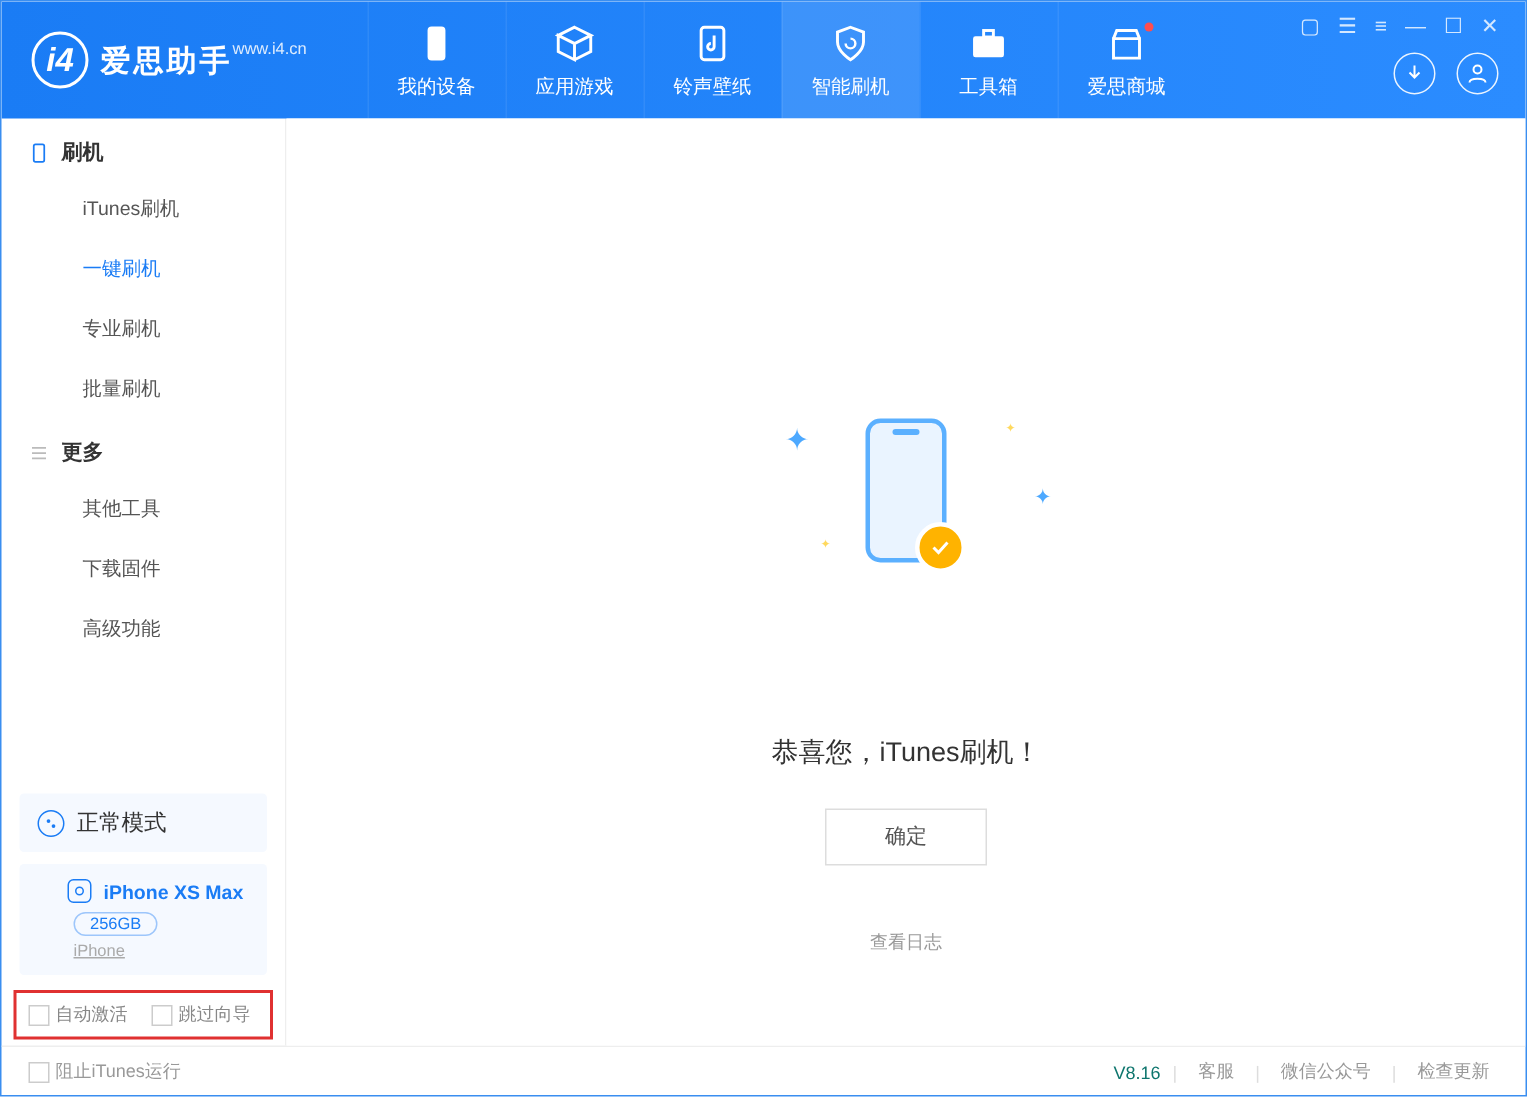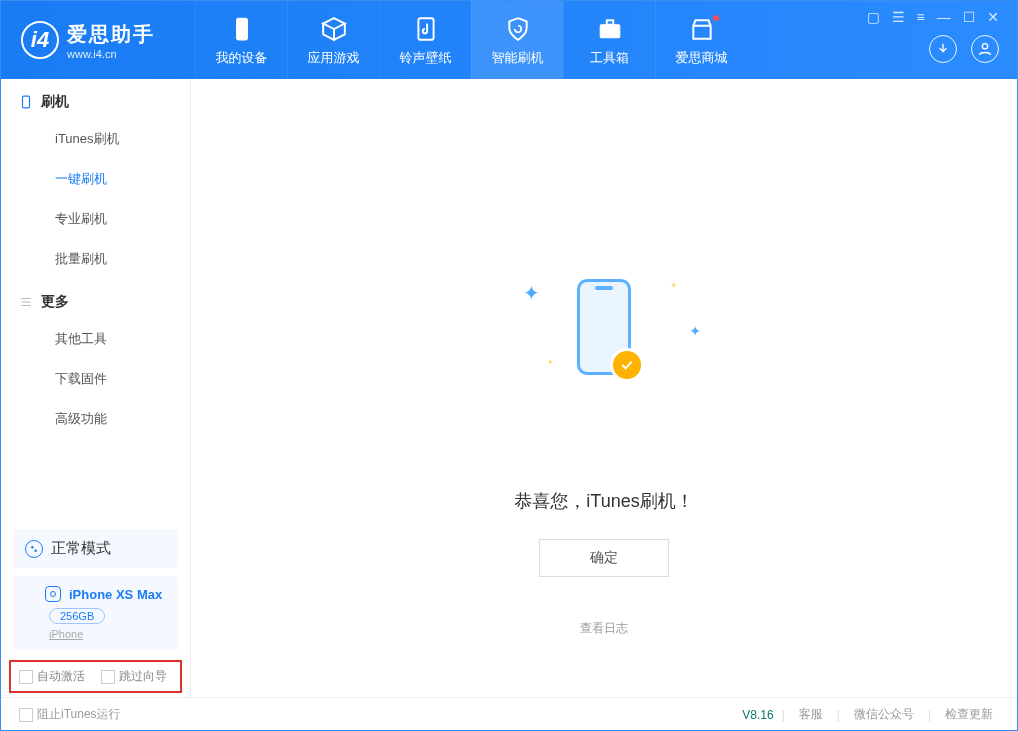--- a/index.html
+++ b/index.html
@@ -1,21 +1,21 @@
 <!DOCTYPE html>
 <html><head>
 <meta charset="utf-8">
 <style>
 * { margin: 0; padding: 0; box-sizing: border-box; font-family: "Microsoft YaHei", Arial, sans-serif; }
 body { background: #fff; width: 1018px; height: 731px; overflow: hidden; border: 1px solid #3a8ef0; }
 
 .header { height: 78px; background: linear-gradient(90deg, #1a7cf5 0%, #2b8cff 100%); display: flex; align-items: center; padding-left: 20px; position: relative; }
 .logo { display: flex; align-items: center; color: #fff; margin-right: 40px; }
 .logo-icon { width: 38px; height: 38px; border: 2px solid #fff; border-radius: 50%; display: flex; align-items: center; justify-content: center; font-size: 22px; font-weight: bold; font-style: italic; margin-right: 8px; }
-.logo-text { display: flex; flex-direction: column; }
+.logo-text { display: flex; flex-direction: row; }
 .logo-title { font-size: 20px; font-weight: bold; letter-spacing: 2px; }
 .logo-sub { font-size: 11px; opacity: 0.85; }
 
 .tabs { display: flex; height: 100%; }
 .tab { width: 92px; display: flex; flex-direction: column; align-items: center; justify-content: center; color: #fff; font-size: 13px; cursor: pointer; border-left: 1px solid rgba(255,255,255,0.08); position: relative; }
 .tab.active { background: rgba(255,255,255,0.12); }
 .tab-icon-slot { height: 32px; display: flex; align-items: center; justify-content: center; margin-bottom: 4px; }
 .tab-icon-slot svg { width: 26px; height: 26px; fill: #fff; stroke: #fff; }
 .tab-dot { position:absolute; top: 14px; right: 28px; width:6px; height:6px; background:#ff4d4f; border-radius:50%; }
 
@@ -55,21 +55,21 @@
 .phone::before { content:""; position:absolute; top:4px; left:50%; transform:translateX(-50%); width:18px; height:4px; background:#5bb0ff; border-radius:2px;}
 .phone-check { position:absolute; right:-16px; bottom:-10px; width:34px; height:34px; background:#ffb300; border-radius:50%; border:3px solid #fff; display:flex; align-items:center; justify-content:center;}
 .phone-check svg { width:16px; height:16px; stroke:#fff; stroke-width:3; fill:none;}
 .spark { position:absolute; font-size:12px; color:#6ec5ff;}
 .spark.s1 { left:-54px; top: 2px; font-size:20px; color:#4da9ff;}
 .spark.s2 { right:-46px; top: 2px; font-size:8px; color:#ffd95e;}
 .spark.s3 { right:-70px; top: 44px; font-size:14px; color:#4da9ff;}
 .spark.s4 { left:-30px; bottom: 8px; font-size:8px; color:#ffd95e;}
 
 .success-text { position: absolute; top: 410px; left: 50%; transform: translateX(-50%); font-size: 18px; color: #333; }
-.ok-btn { position: absolute; top: 460px; left: 50%; transform: translateX(-50%); width: 130px; height: 38px; border: 1px solid #ddd; background: #fff; font-size: 14px; color: #555; cursor: pointer; }
+.ok-btn { position: absolute; top: 460px; left: 50%; transform: translateX(-50%); width: 108px; height: 38px; border: 1px solid #ddd; background: #fff; font-size: 14px; color: #555; cursor: pointer; }
 .log-link { position: absolute; top: 541px; left: 50%; transform: translateX(-50%); font-size: 12px; color: #999; cursor: pointer; }
 
 .footer { height: 34px; border-top: 1px solid #eee; display: flex; align-items: center; padding: 0 18px; font-size: 12px; color: #999; }
 .footer .left { display:flex; align-items:center;}
 .footer .right { margin-left: auto; display:flex; align-items:center; gap: 8px;}
 .footer .sep { color: #ddd;}
 .footer .link { color:#999; cursor:pointer; padding:0 6px;}
 .version { color: #0f766e; }
 </style>
 </head>

